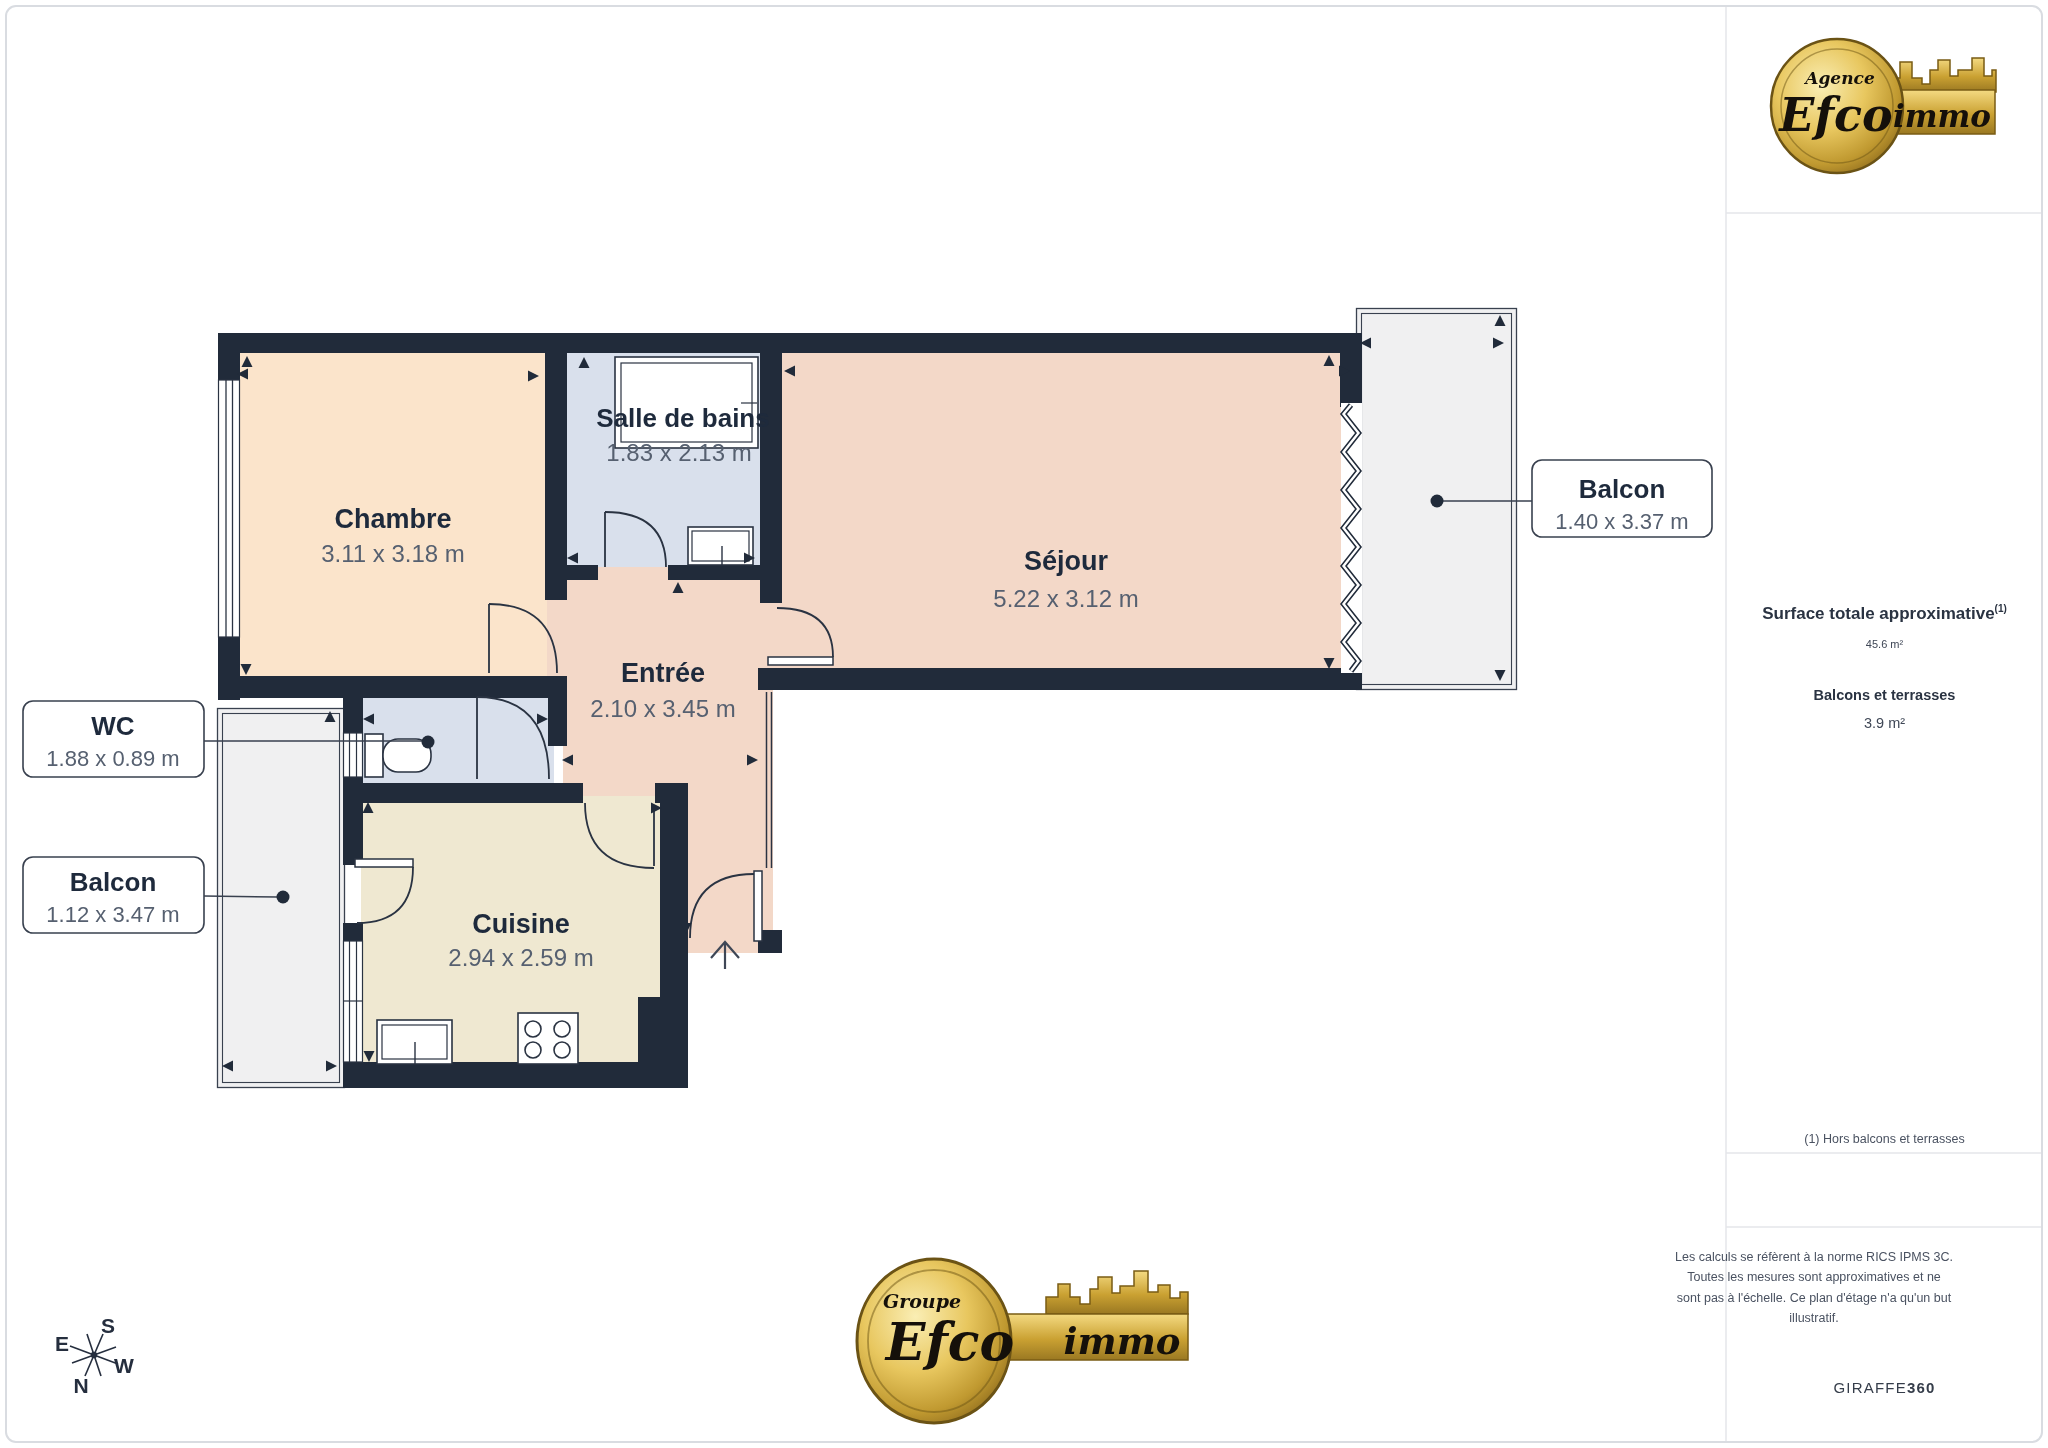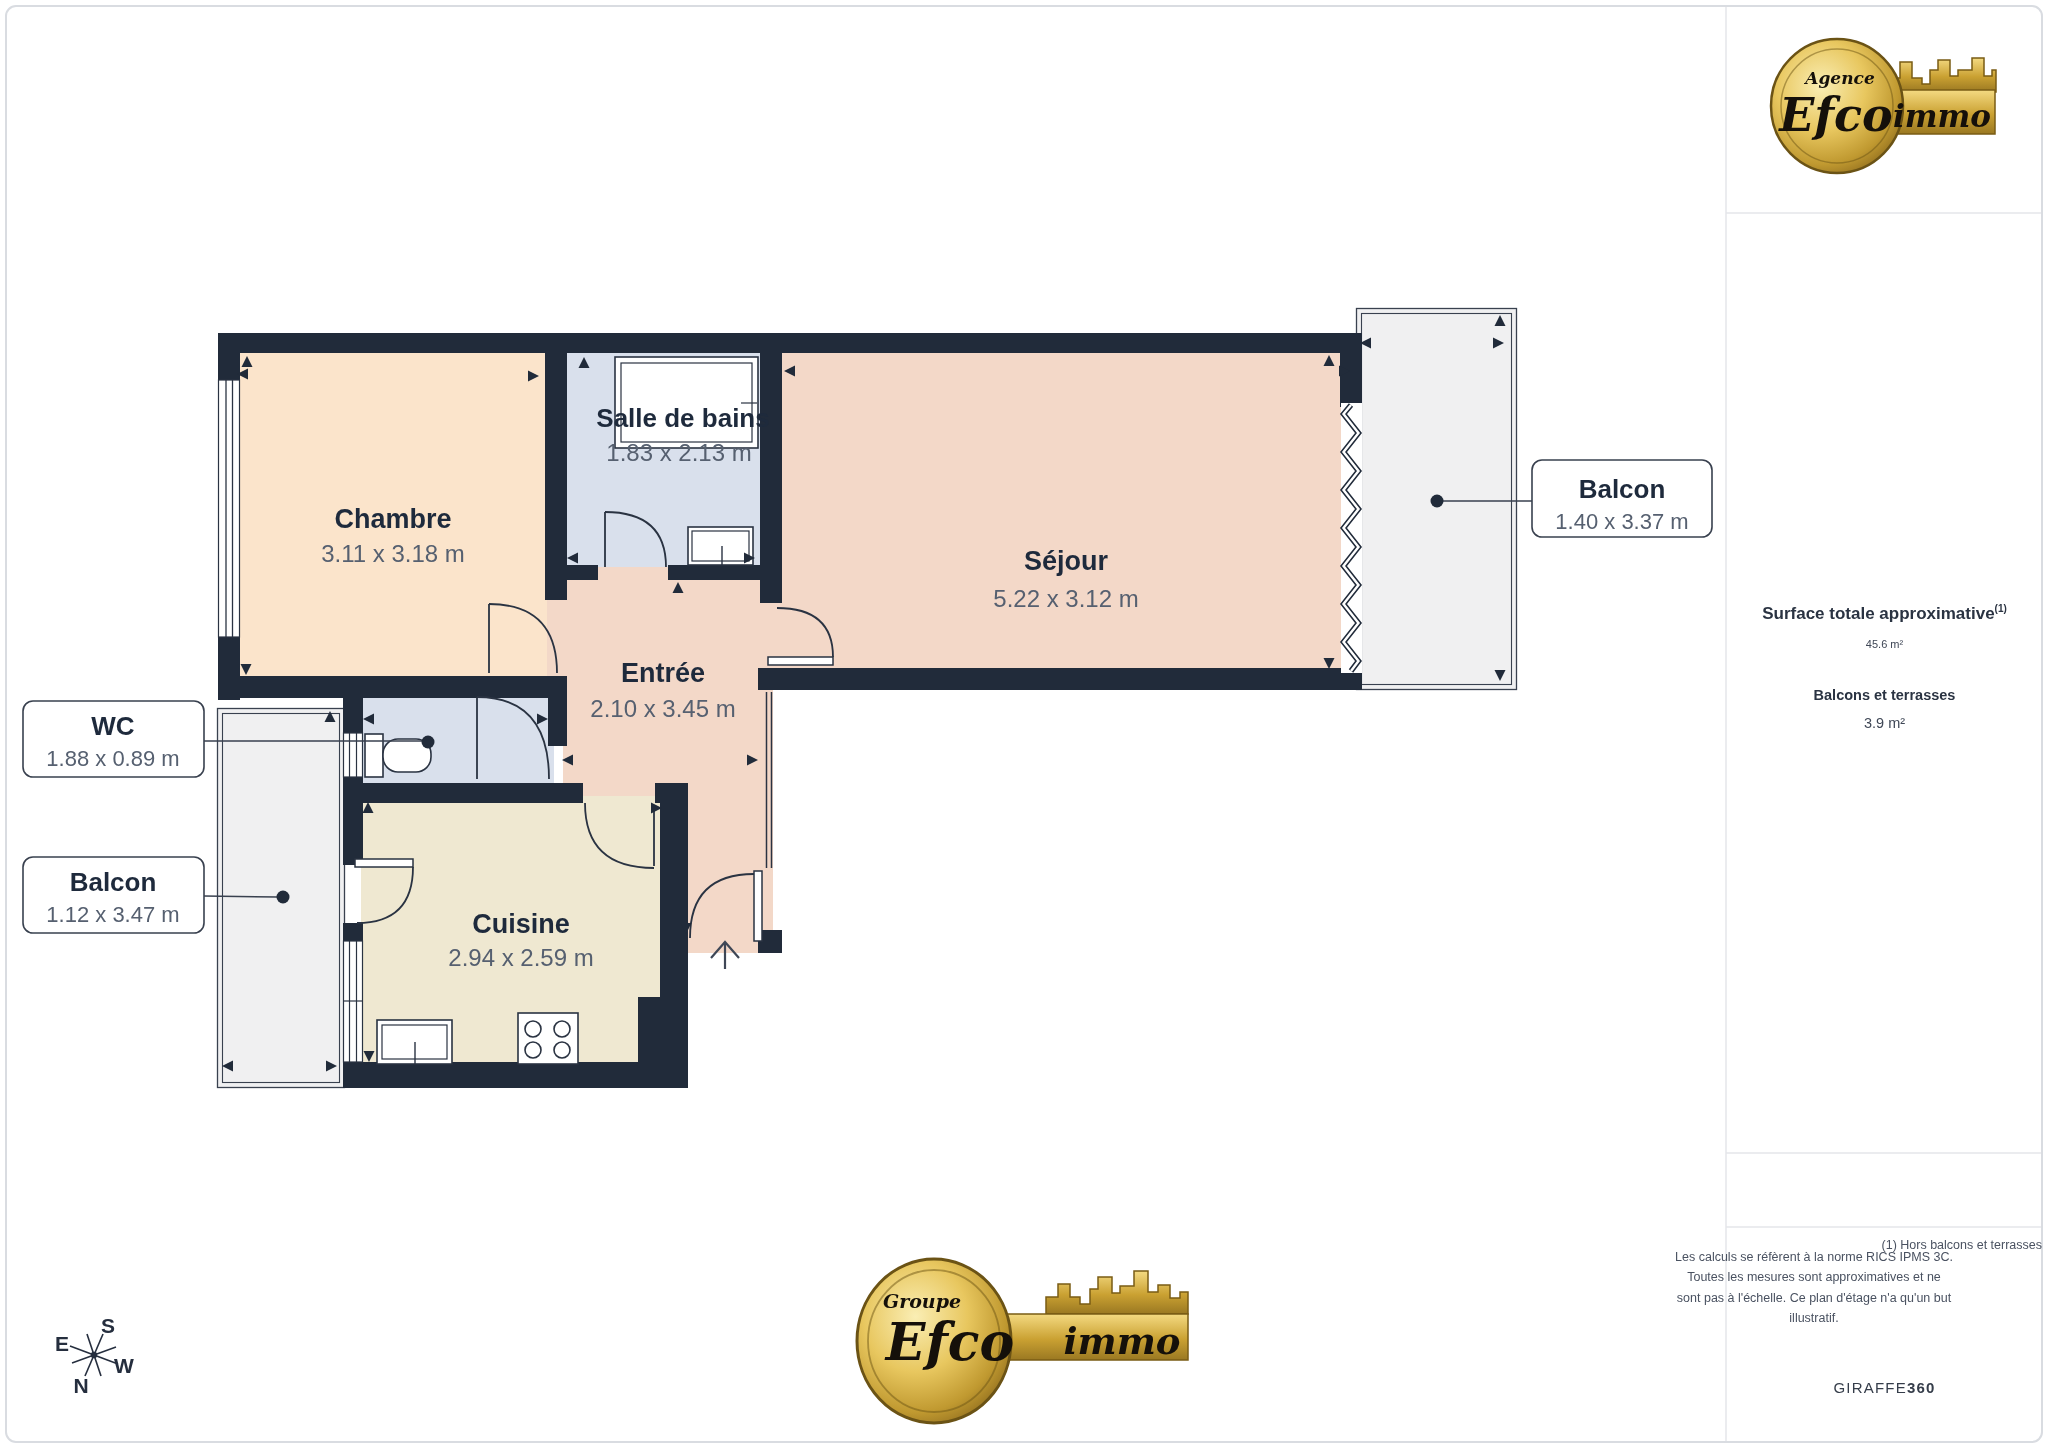--- a/index.html
+++ b/index.html
@@ -6,21 +6,21 @@
   .page{position:relative;width:2048px;height:1448px;background:#fff;overflow:hidden;
         font-family:"Liberation Sans", sans-serif;}
   svg text{font-family:"Liberation Sans", sans-serif;}
   .serif{font-family:"DejaVu Serif", serif;}
   .sb{position:absolute;left:1727px;width:315px;text-align:center;color:#2a3342;}
   .sb-title{top:603px;font-size:17px;font-weight:bold;}
   .sb-title sup{font-size:10px;}
   .sb-v1{top:638px;font-size:11px;color:#3f4756;font-weight:normal;}
   .sb-sub{top:687px;font-size:14.5px;font-weight:bold;}
   .sb-v2{top:715px;font-size:14.5px;color:#3f4756;}
-  .sb-note{top:1238px;font-size:12.5px;color:#4a5261;text-align:right;}
+  .sb-note{top:1132px;font-size:12.5px;color:#4a5261;}
   .sb-disc{top:1247px;left:1675px;width:278px;font-size:12.5px;line-height:1.62;color:#4a5261;}
   .sb-gir{top:1379px;font-size:15px;letter-spacing:1.2px;color:#353d4a;}
   .sb-gir b{font-weight:bold;margin-top:26px;}
 </style>
 </head>
 <body>
 
 <div class="page">
 
 <svg width="2048" height="1448" viewBox="0 0 2048 1448">

